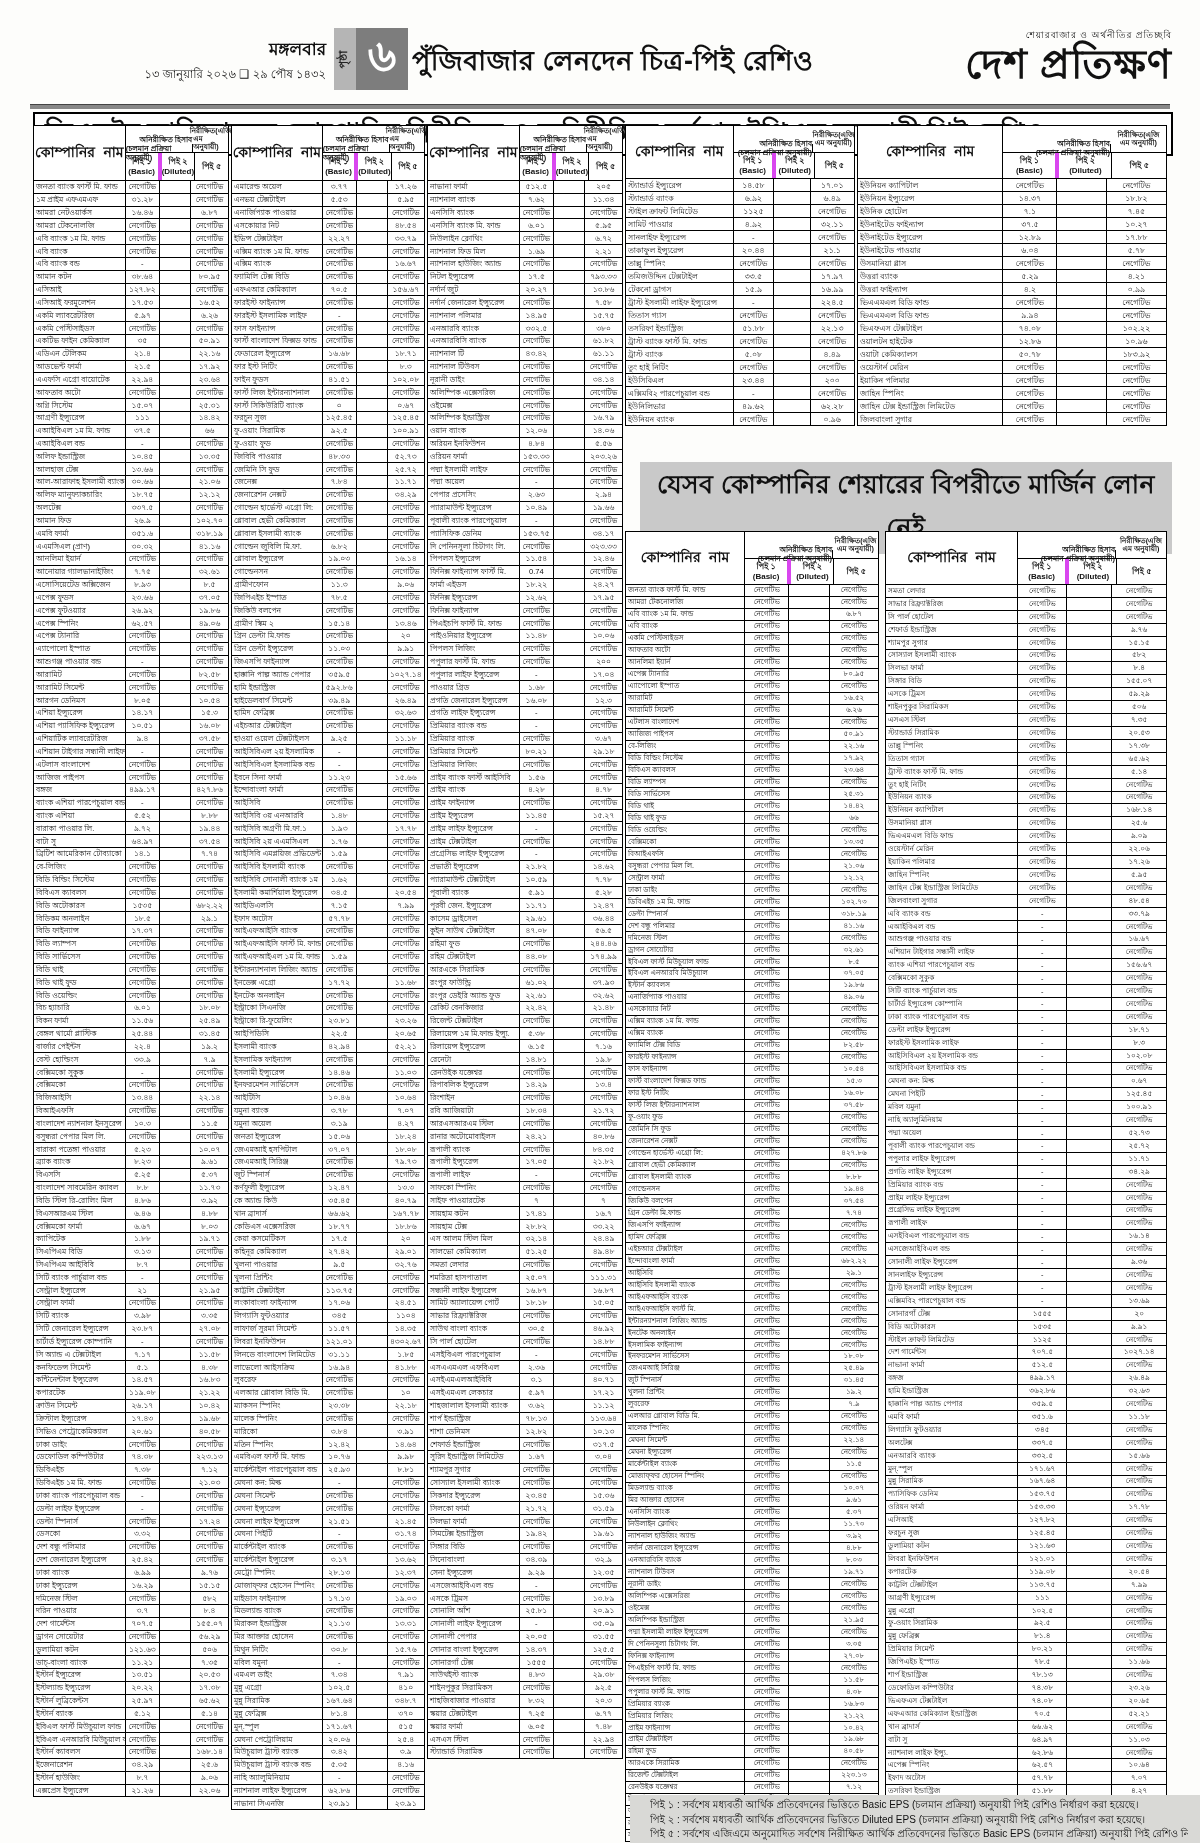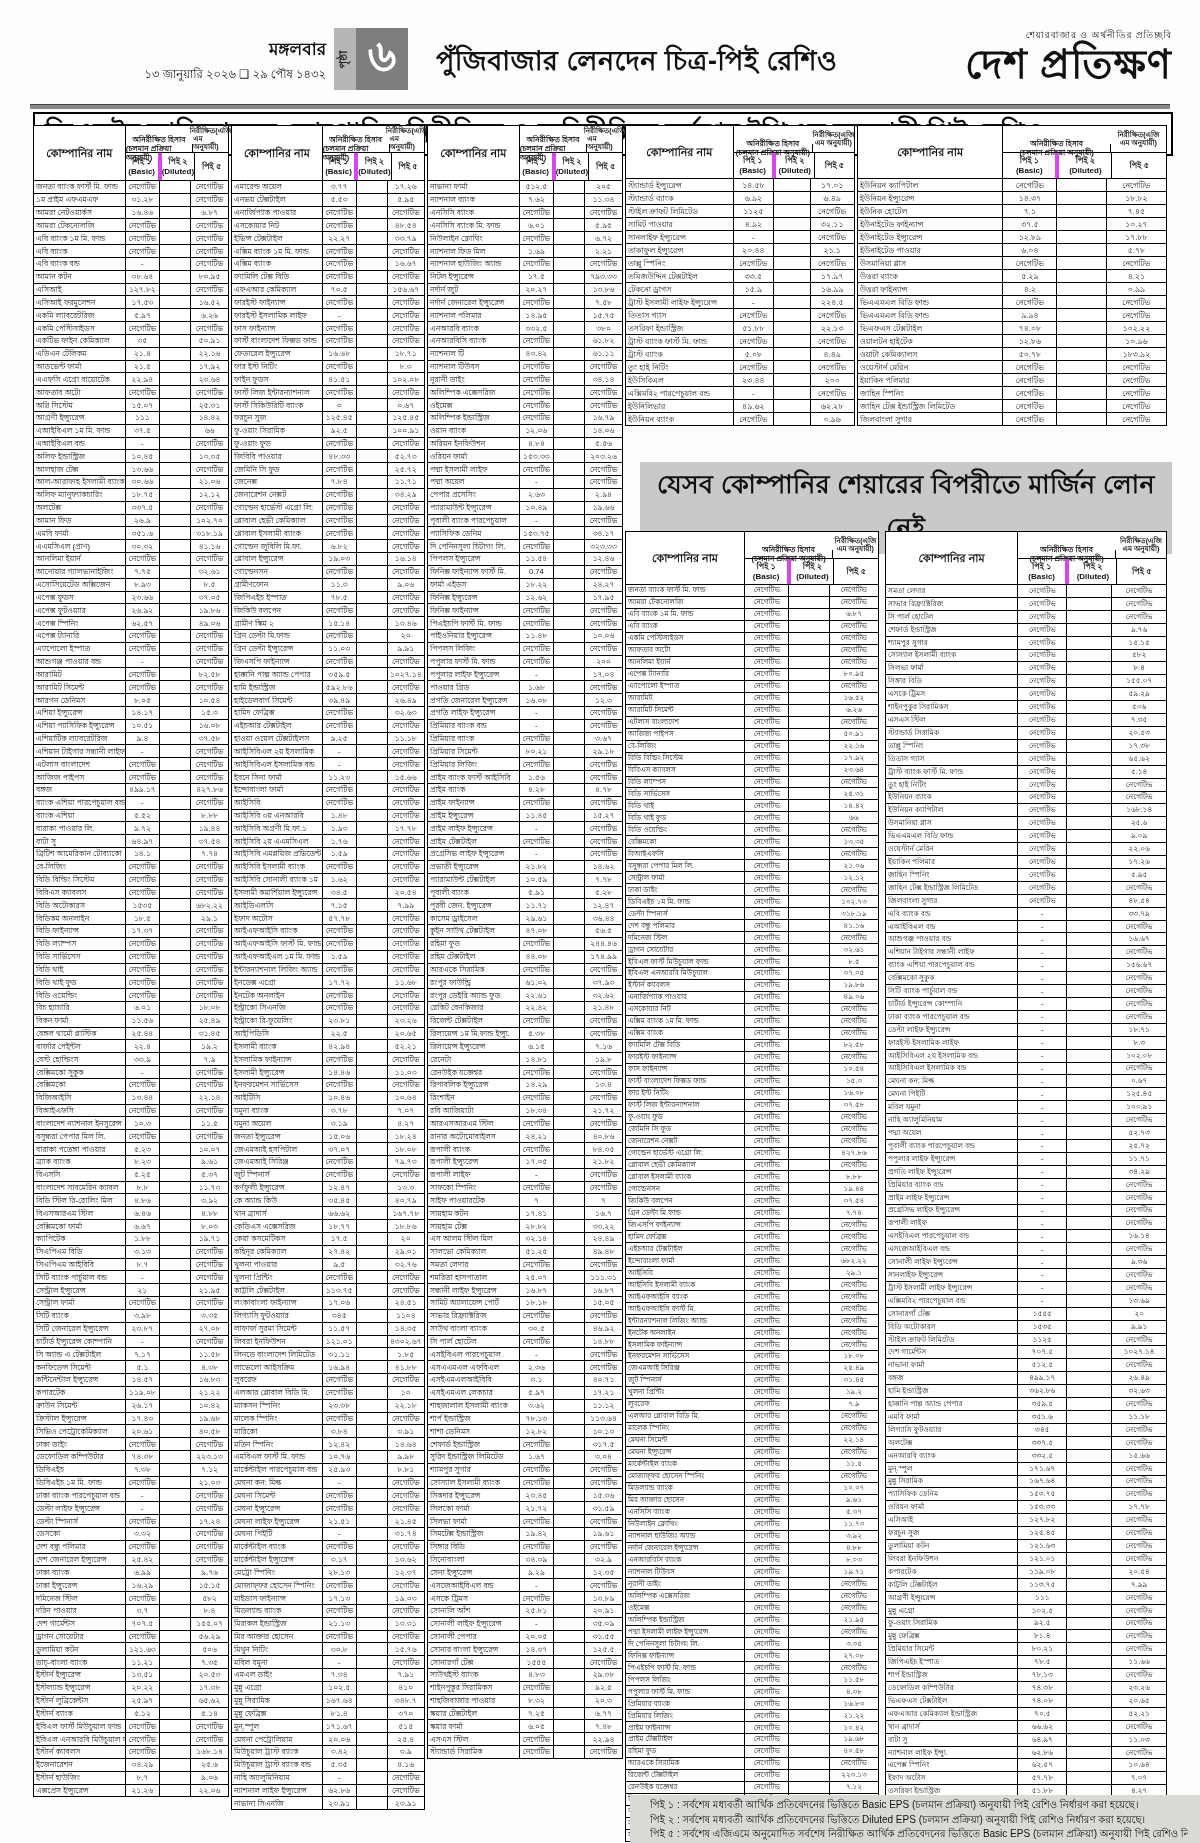--- a/index.html
+++ b/index.html
@@ -8,40 +8,40 @@
   
   #hdr{position:absolute;left:0;top:28px;width:1200px;height:72px;}
   #hdr-date{position:absolute;left:96px;top:8px;width:230px;text-align:right;}
   #hdr-day{font-weight:bold;font-size:17px;}
   #hdr-dateline{font-size:11.5px;margin-top:2px;}
   #page-badge{position:absolute;left:334px;top:0;height:62px;display:flex;}
   #badge-side{width:22px;height:62px;background:#b5b5b5;color:#222;display:flex;align-items:center;justify-content:center;}
   #badge-side span{transform:rotate(-90deg);font-size:11px;font-weight:bold;white-space:nowrap;}
   #badge-num{width:52px;height:62px;background:#7d7d7d;color:#fff;font-size:44px;font-weight:bold;
              display:flex;align-items:center;justify-content:center;}
-  #hdr-title{position:absolute;left:436px;top:12px;font-size:27px;font-weight:bold;letter-spacing:.5px;}
+  #hdr-title{position:absolute;left:412px;top:12px;font-size:27px;font-weight:bold;letter-spacing:.5px;}
   #masthead{position:absolute;right:28px;top:0;text-align:right;}
   #masthead-tag{font-size:9px;letter-spacing:1px;}
   #masthead-name{font-size:40px;font-weight:900;line-height:1.05;letter-spacing:1px;}
   #hdr-rule{position:absolute;left:30px;top:104px;width:1140px;height:4px;background:#888;border-top:1px solid #444;}
   
   #main-title{position:absolute;left:33px;top:112px;width:1126px;height:40px;border:2px solid #000;
               background:#fff;display:flex;align-items:center;padding-left:10px;
               font-size:27px;font-weight:bold;}
   
   .pe-table{position:absolute;border:1px solid #000;background:#fff;}
   .thead{display:flex;border-bottom:1px solid #000;height:54px;font-weight:bold;}
   .th{border-right:1px solid #000;display:flex;align-items:center;justify-content:center;
       text-align:center;font-size:8.5px;line-height:1.15;}
   .th:last-child{border-right:none;}
-  .th-company{width:47%;font-size:11px;}
+  .th-company{width:47%;font-size:14px;font-family:Liberation Mono, monospace;}
   .th-vals{width:53%;display:flex;flex-direction:column;}
   .th-grp{display:flex;height:26px;border-bottom:1px solid #000;}
   .th-grp-una{width:66%;border-right:1px solid #000;display:flex;flex-direction:column;
-              align-items:center;justify-content:center;font-size:7.5px;line-height:1.2;margin-top:18px;}
+              align-items:flex-end;justify-content:center;font-size:7.5px;line-height:1.2;margin-top:18px;}
   .th-grp-aud{width:34%;display:flex;flex-direction:column;align-items:center;justify-content:center;
               font-size:7.2px;line-height:1.15;}
   .th-sub{display:flex;height:28px;}
   .th-p1{width:33%;border-right:4px solid #d946ef;}
   .th-p2{width:33%;border-right:1px solid #000;}
   .th-p5{width:34%;}
   .th-p1,.th-p2,.th-p5{display:flex;flex-direction:column;align-items:center;justify-content:center;
       font-size:8px;line-height:1.2;}
   .tbody{}
   .tr{display:flex;border-bottom:1px solid #000;overflow:hidden;}

